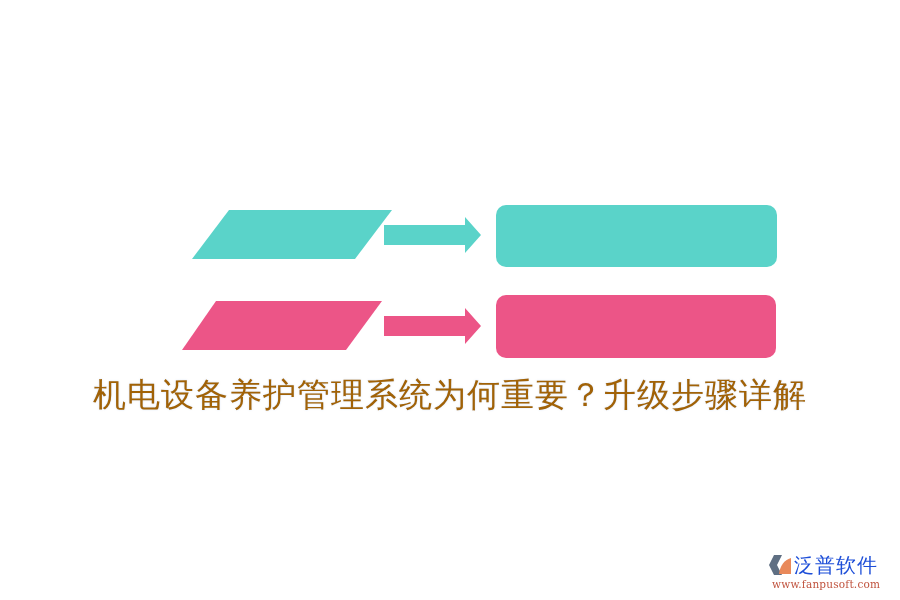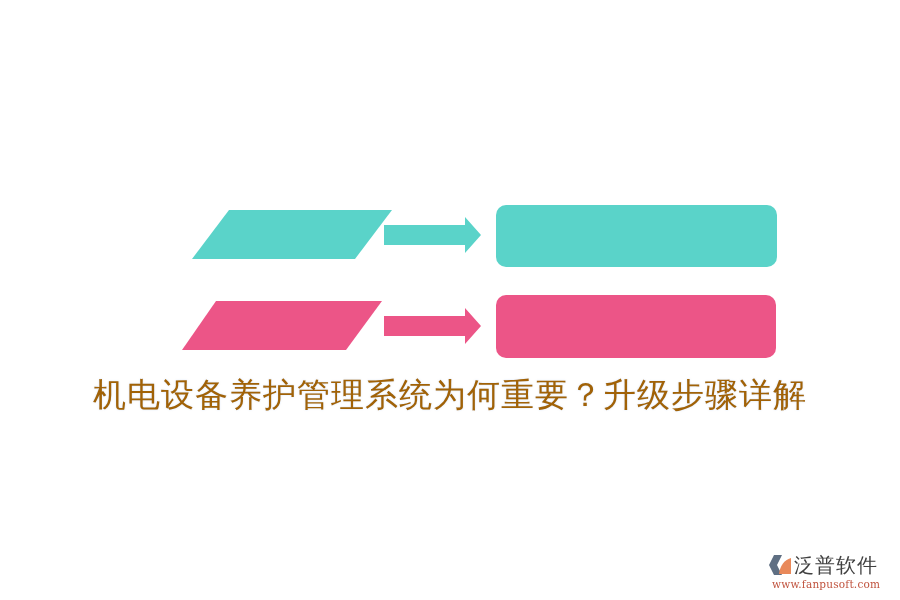--- a/index.html
+++ b/index.html
@@ -3,21 +3,21 @@
   <meta charset="utf-8">
   <style>
     html, body { margin: 0; padding: 0; }
     body { width: 900px; height: 600px; background: #ffffff; position: relative; overflow: hidden; font-family: "DejaVu Sans", sans-serif; }
     .para { position: absolute; }
     .arrow { position: absolute; }
     .box { position: absolute; border-radius: 10px; }
     .title { position: absolute; left: 0; width: 900px; top: 373px; text-align: center; font-family: "DejaVu Serif", serif; font-size: 33px; color: #a16207; letter-spacing: 1px; text-shadow: 0 0 2px rgba(122,163,230,0.35); }
     .logo { position: absolute; left: 766px; top: 552px; width: 130px; height: 40px; }
     .logo-icon { position: absolute; left: 2px; top: 2px; width: 24px; height: 22px; }
-    .logo-name { position: absolute; left: 28px; top: 0px; font-family: "DejaVu Sans", sans-serif; font-size: 20px; color: #404040; letter-spacing: 1px; }
+    .logo-name { position: absolute; left: 28px; top: 0px; font-family: "DejaVu Sans", sans-serif; font-size: 20px; color: #1d4ed8; letter-spacing: 1px; }
     .logo-url { position: absolute; left: 6px; top: 26px; font-family: "DejaVu Serif", serif; font-size: 10.5px; color: #c0533e; letter-spacing: 0.2px; }
   </style>
 </head>
 <body>
 
 <svg class="para" style="left:192px;top:210px;" width="202" height="50" viewBox="0 0 202 50">
   <polygon points="37,0 200,0 163,49 0,49" fill="#5ad3c9"></polygon>
 </svg>
 <svg class="arrow" style="left:384px;top:217px;" width="114" height="37" viewBox="0 0 114 37">
   <polygon points="0,8 81,8 81,0 97,18 81,36 81,28 0,28" fill="#5ad3c9"></polygon>

